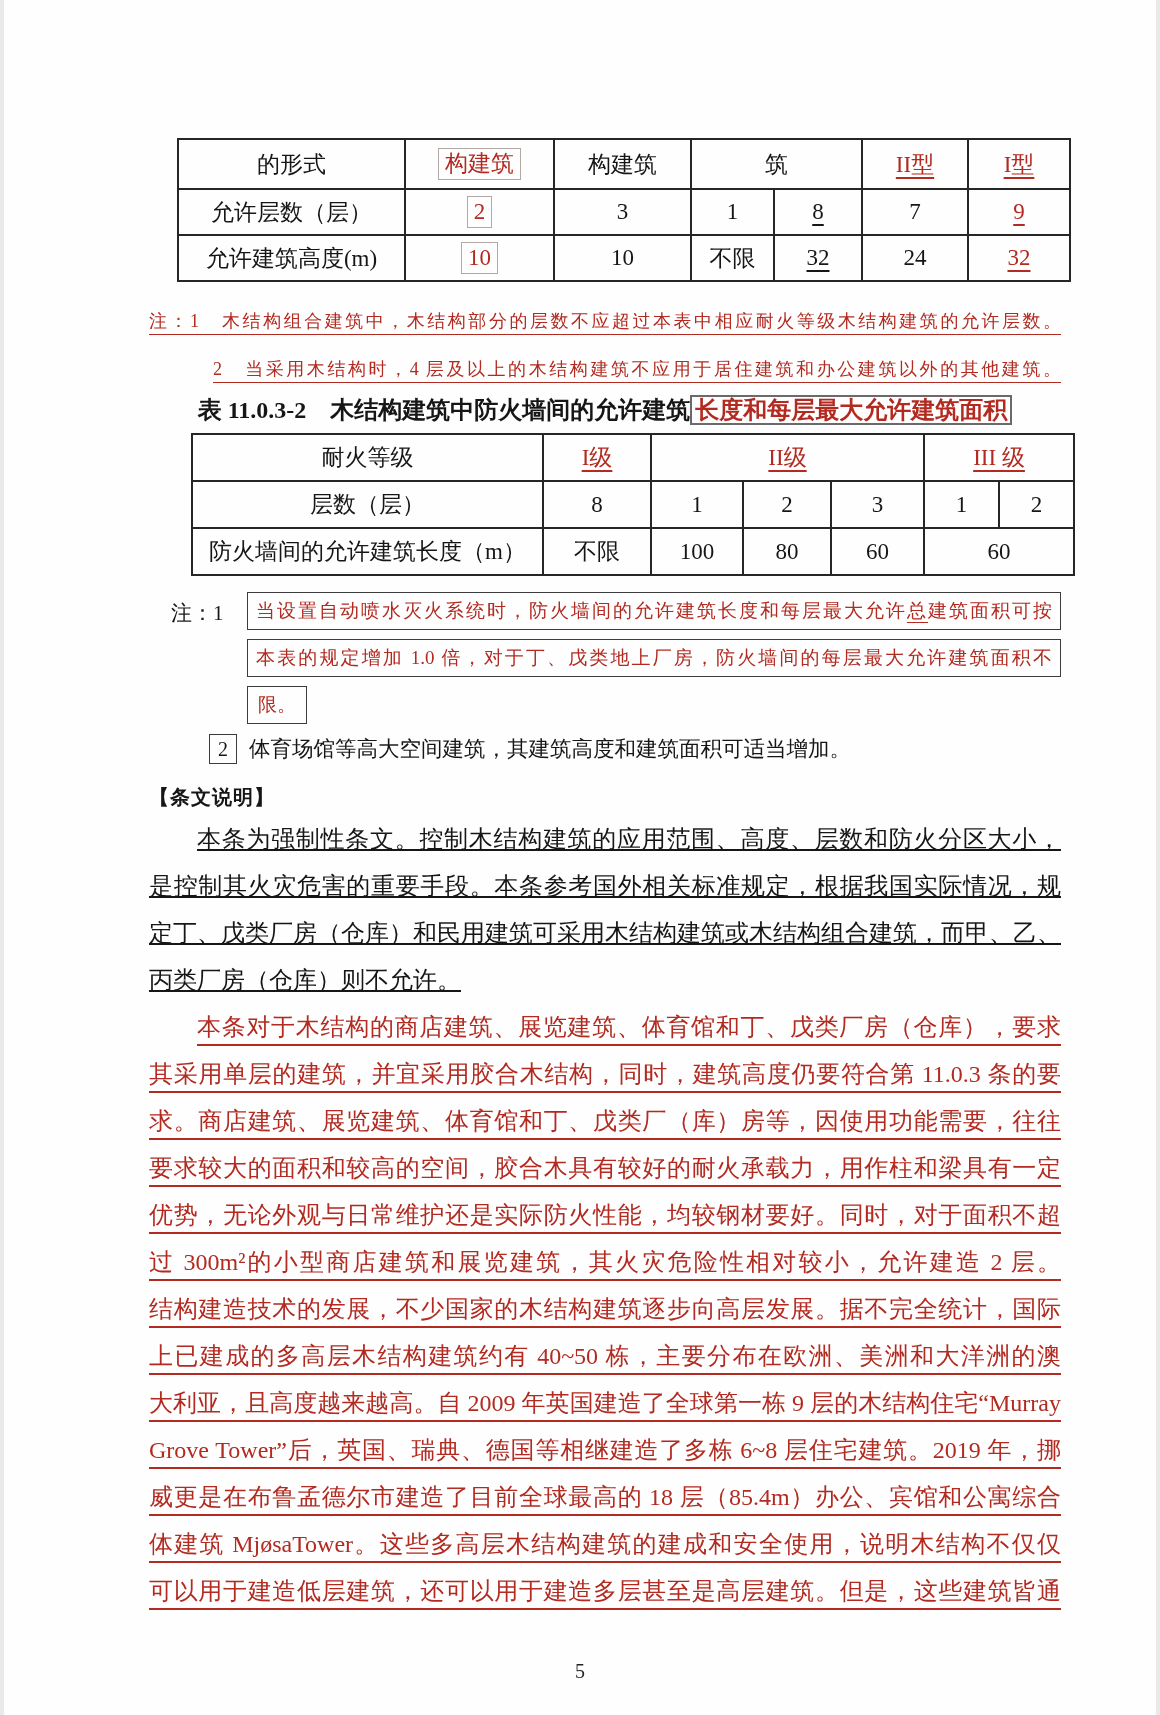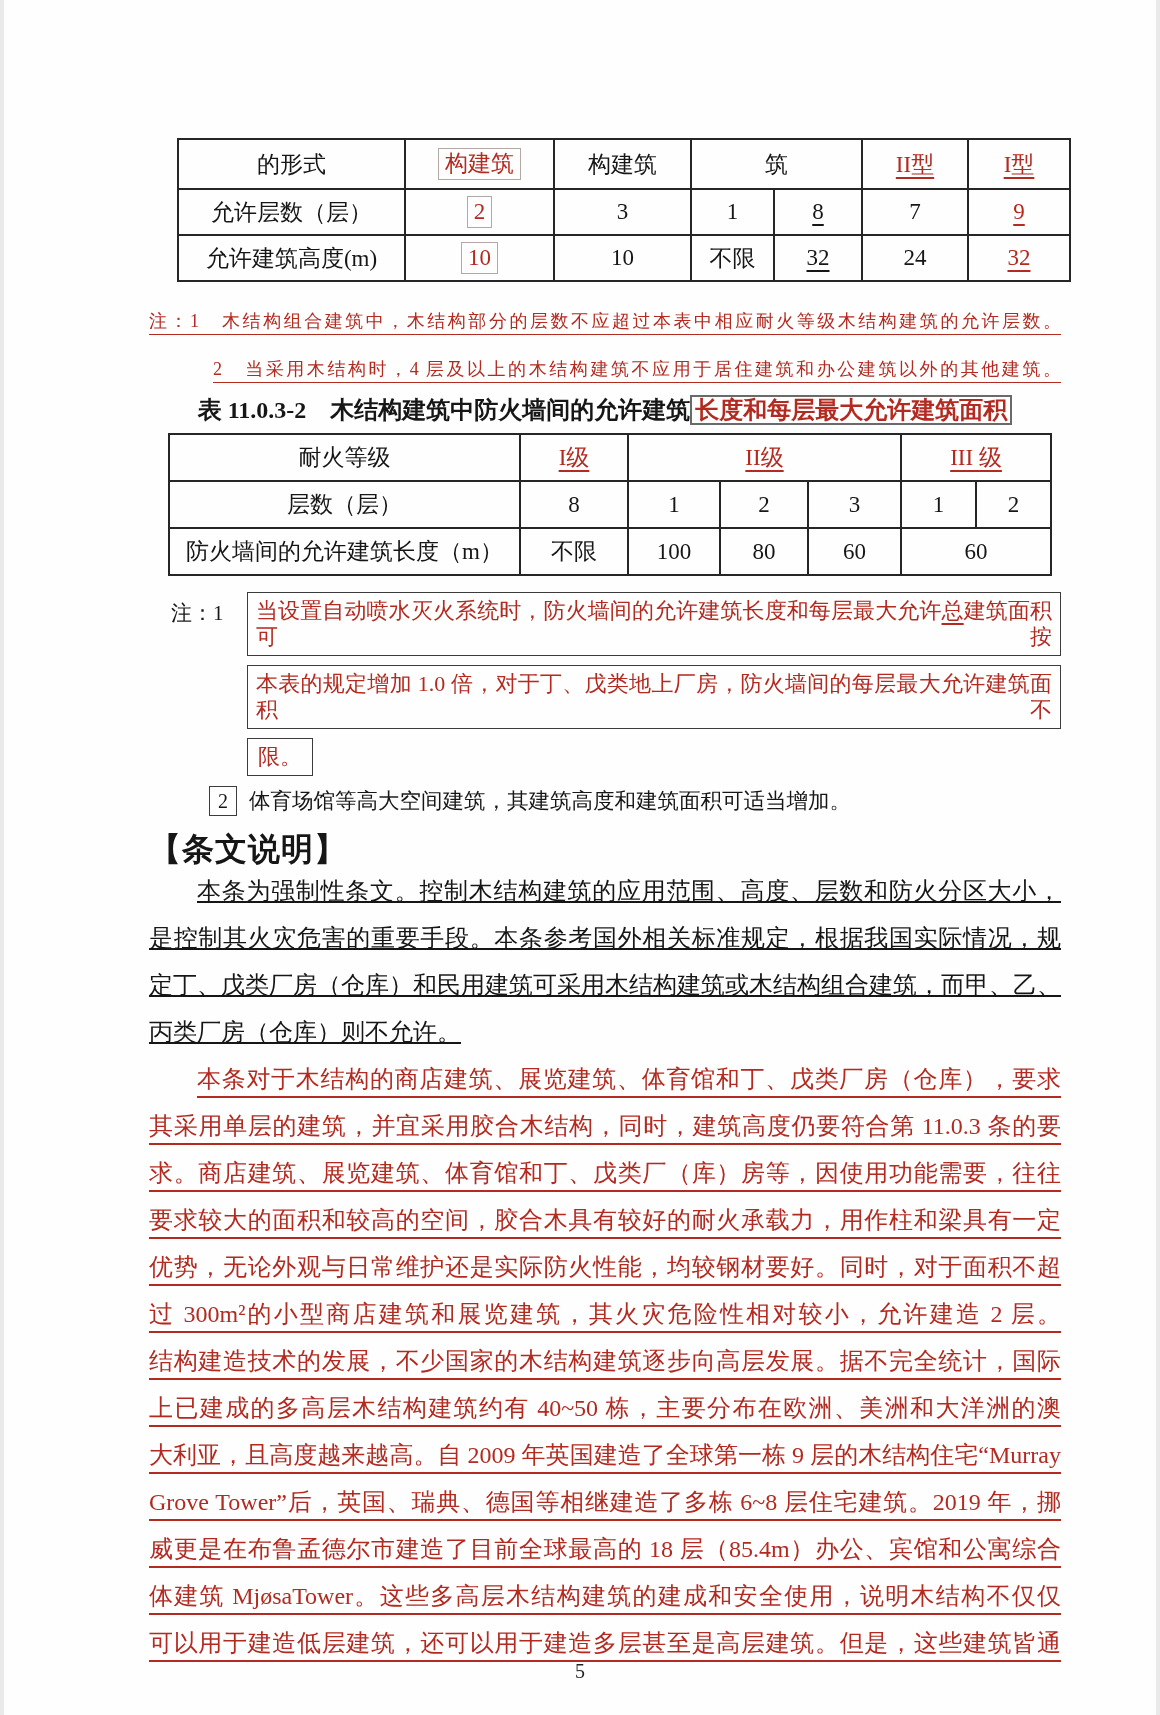--- a/index.html
+++ b/index.html
@@ -18,21 +18,21 @@
   
   table.t { border-collapse:collapse; table-layout:fixed; }
   table.t td {
     border:2px solid #262626;
     text-align:center; vertical-align:middle;
     font-size:23px; padding:0; overflow:hidden;
   }
   .t1 { width:892px; margin-left:28px; }
   .t1 tr.hdr td { height:48px; }
   .t1 td { height:44px; }
-  .t2 { width:882px; margin-left:19px; margin-top:6px; }
+  .t2 { width:882px; margin-left:42px; margin-top:6px; }
   .t2 tr td { height:45px; }
   .red { color:var(--red); }
   .ur { color:var(--red); text-decoration:underline; text-underline-offset:5px; text-decoration-thickness:1.5px;text-align:right; }
   .ub { text-decoration:underline; text-underline-offset:5px; text-decoration-thickness:1.5px; }
   .chgbox { display:inline-block; border:1px solid #b3a9a2; padding:0 6px; line-height:30px; }
   
   .note-red {
     color:var(--red); font-size:18px; line-height:30px;
     margin-top:24px;
     text-align:justify; text-align-last:justify;
@@ -41,29 +41,29 @@
   .note-red.second { margin-top:18px; padding-left:64px; }
   
   .t2-title { margin-top:10px; text-align:center; font-weight:bold; font-size:24px; line-height:33px; white-space:nowrap; }
   .t2-title .red-box { border:2px solid #6a6a6a; padding:0 3px; color:var(--red); }
   
   .t2notes { display:flex; margin-top:16px; padding-left:22px; }
   .t2notes .lab { width:76px; font-size:21px; padding-top:7px; flex:none; }
   .t2notes .boxes { flex:1; }
   .nbox {
     border:1.6px solid #3c3c3c; color:var(--red);
-    font-size:22px; line-height:26px; padding:5px 8px; margin-bottom:9px;
+    font-size:19px; line-height:26px; padding:5px 8px; margin-bottom:9px;
     text-align:justify; text-align-last:justify;
   }
   .nbox .uu { text-decoration:underline; text-underline-offset:5px; }
   .nbox.short { display:inline-block; text-align:left; text-align-last:auto; margin-bottom:0; padding:5px 10px; }
   .note2row { margin-top:10px; padding-left:60px; font-size:21.5px; display:flex; gap:12px; align-items:flex-start; line-height:30px; }
   .numbox { border:1.5px solid #3c3c3c; padding:0 8px; font-size:20px; line-height:28px; flex:none; }
   
-  .sec-head { margin-top:14px; font-family:"Liberation Sans","DejaVu Sans",sans-serif; font-weight:bold; font-size:32px; line-height:38px; letter-spacing:1px; }
+  .sec-head { margin-top:14px; font-family:"Liberation Sans","DejaVu Sans",sans-serif; font-weight:bold; font-size:20px; line-height:38px; letter-spacing:1px; }
   .line {
     font-size:24px; line-height:47px;
     text-align:justify; text-align-last:justify;text-decoration:underline;
   }
   .line.end { text-align-last:auto; }
   .line.ind { text-indent:48px; }
   .rline {
     color:var(--red);
     text-decoration:underline; text-underline-offset:9px; text-decoration-thickness:1.6px;
   }

